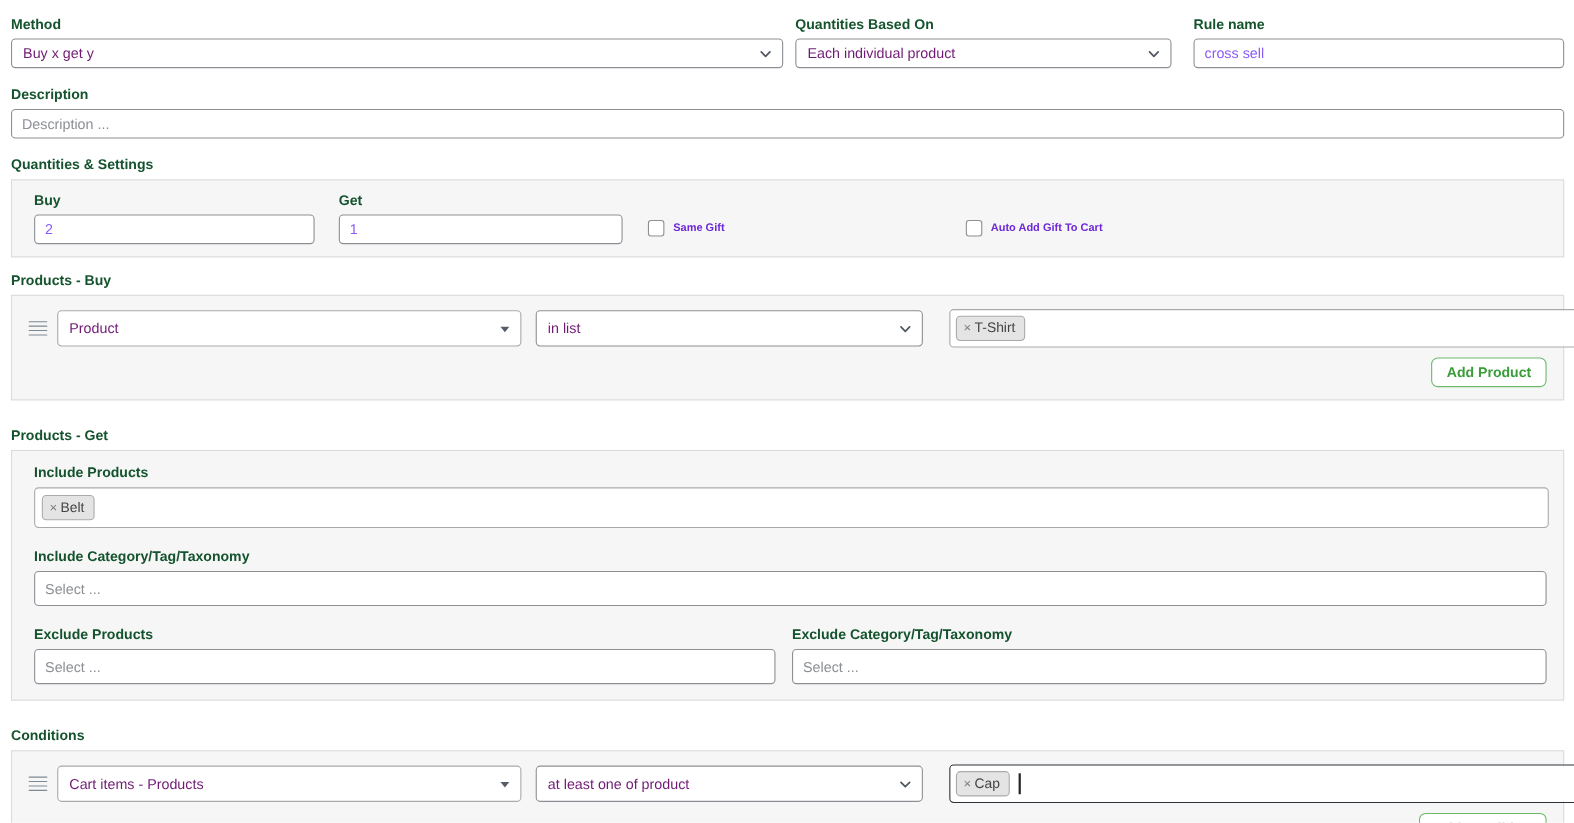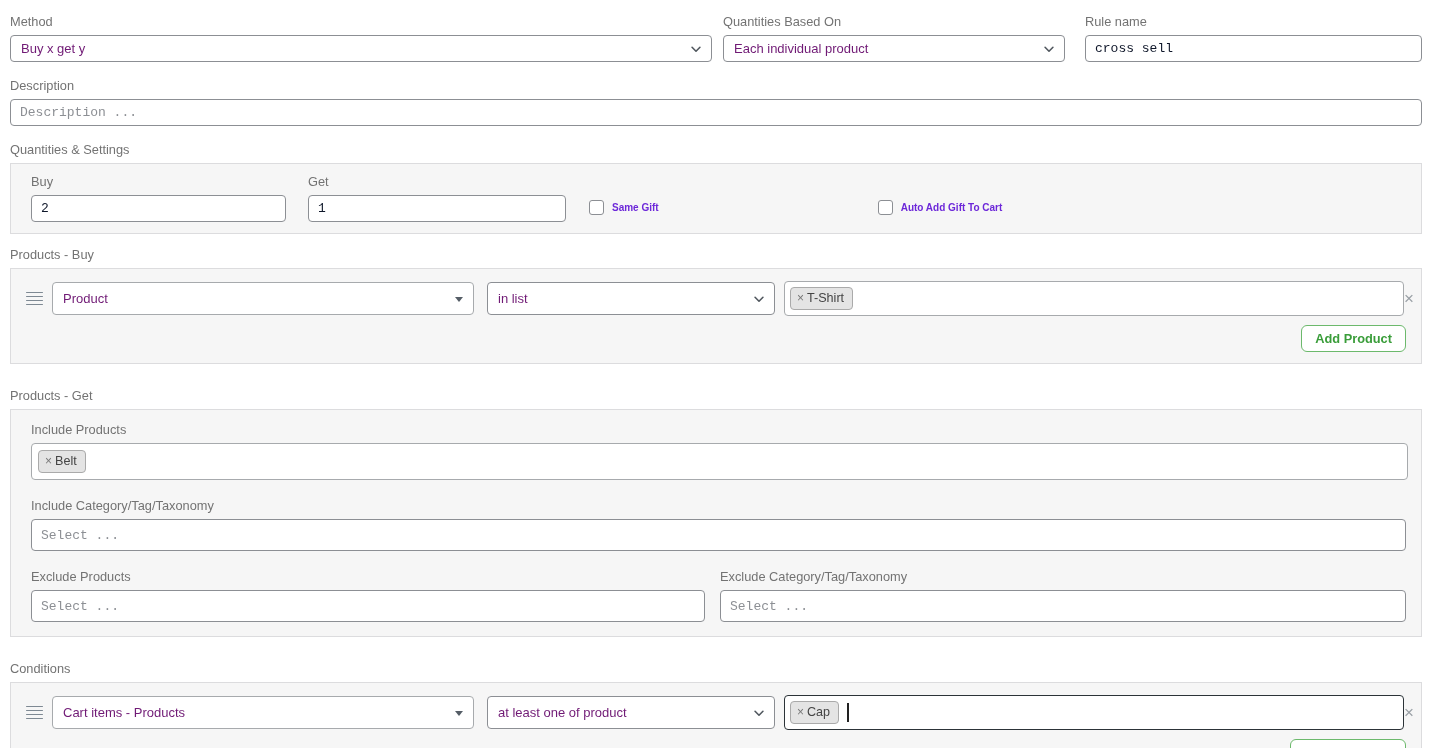--- a/index.html
+++ b/index.html
@@ -1,37 +1,37 @@
 <!DOCTYPE html>
 <html><head>
 <meta charset="utf-8">
 <style>
   * { margin:0; padding:0; box-sizing:border-box; }
   html,body { width:1431px; height:748px; background:#ffffff; overflow:hidden;
     font-family:"Liberation Sans","DejaVu Sans",sans-serif; color:#2c3338; }
   .page { padding:14px 9px 0 10px; width:1431px; }
 
-  .lbl { display:block; font-size:12.8px; font-weight:400; color:#737373;
+  .lbl { display:block; font-size:12.8px; font-weight:700; color:#14532d;
     line-height:15px; margin-bottom:6px; white-space:nowrap; }
 
   
   .ctl { background:#fff; border:1px solid #8c8f94; border-radius:4px;
     font-size:13px; color:#701a75; }
   .sel { position:relative; display:flex; align-items:center; height:27px;
     padding:0 26px 0 10px; cursor:pointer; }
   .sel .chev { position:absolute; right:8px; top:50%; transform:translateY(-50%);
     display:flex; }
   .sel2 { position:relative; display:flex; align-items:center; height:33px;
     padding:0 22px 0 10px; cursor:pointer; border-color:#a7aaad; }
   .tri { position:absolute; right:10px; top:50%; margin-top:-2px; width:0; height:0;
     border-left:4px solid transparent; border-right:4px solid transparent;
     border-top:5px solid #555d66; }
   input.txt { height:27px; width:100%; padding:0 9px; background:#fff;
-    border:1px solid #8c8f94; border-radius:4px; font-size:13px; color:#0f172a;
-    font-family:Liberation Mono, monospace; outline:none; }
+    border:1px solid #8c8f94; border-radius:4px; font-size:13px; color:#8b5cf6;
+    font-family:Liberation Sans, sans-serif; outline:none; }
   input.txt::placeholder { color:#8c8f94; opacity:1; }
 
   
   .top-grid { display:flex; margin-bottom:16px; }
   .col-method { width:702px; margin-right:11px; }
   .col-qbo { width:342px; margin-right:20px; }
   .col-rule { width:337px; }
 
   .desc-block { margin-bottom:16px; }
 
@@ -49,21 +49,21 @@
     border-radius:3px; display:inline-block; cursor:pointer; flex:0 0 auto; }
   .cb-lbl { font-size:10px; font-weight:600; color:#6d28d9; white-space:nowrap; }
 
   
   .crow-box { padding:12px 15px 11px 15px; margin-bottom:24px; }
   .crow { display:flex; align-items:center; }
   .handle { width:17px; display:flex; flex-direction:column; gap:2.5px;
     margin-right:9px; cursor:grab; flex:0 0 auto; }
   .handle i { display:block; height:1.6px; background:#7e8993; border-radius:1px; }
   .w-field { width:422px; margin-right:13px; flex:0 0 auto; }
-  .w-op { width:288px; margin-right:9px; flex:0 0 auto;text-align:center; }
+  .w-op { width:352px; margin-right:24px; flex:0 0 auto;text-align:center; }
   .tag-input { width:620px; min-height:35px; background:#fff;
     border:1px solid #a7aaad; border-radius:4px; padding:4px 5px;
     display:flex; align-items:center; flex-wrap:wrap; flex:0 0 auto; cursor:text; }
   .tag-input.focused { border:1.6px solid #2c3338; }
   .tag { display:inline-flex; align-items:center; gap:3px; background:#e4e4e4;
     border:1px solid #aaaaaa; border-radius:4px; padding:2px 8px 3px 6px;
     font-size:12.6px; color:#444; line-height:16px; white-space:nowrap; margin:1px 4px 1px 0; }
   .tag .tx { color:#777; font-size:12px; cursor:pointer; }
   .cursor-bar { width:1.4px; height:19px; background:#222; margin-left:4px; }
   .row-x { margin-left:auto; margin-right:16px; color:#9aa0a6; font-size:17px;

